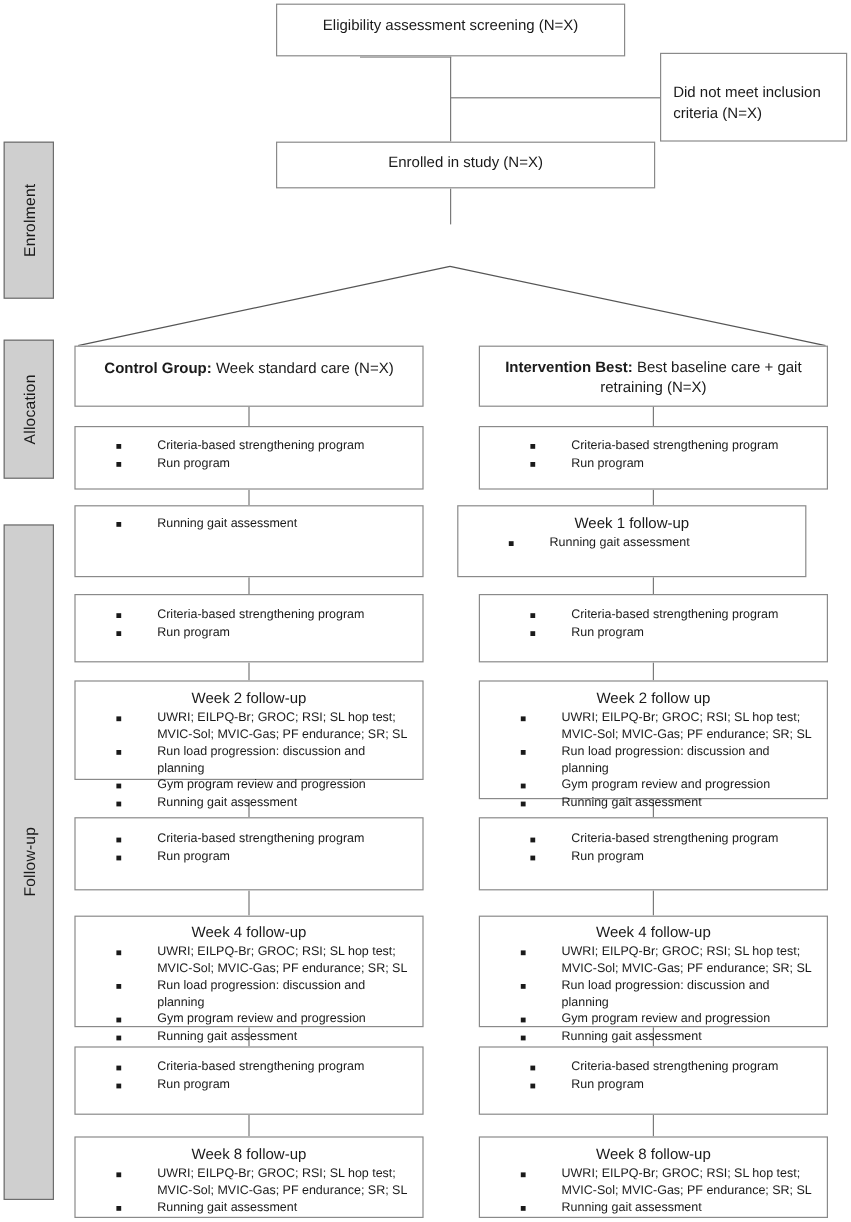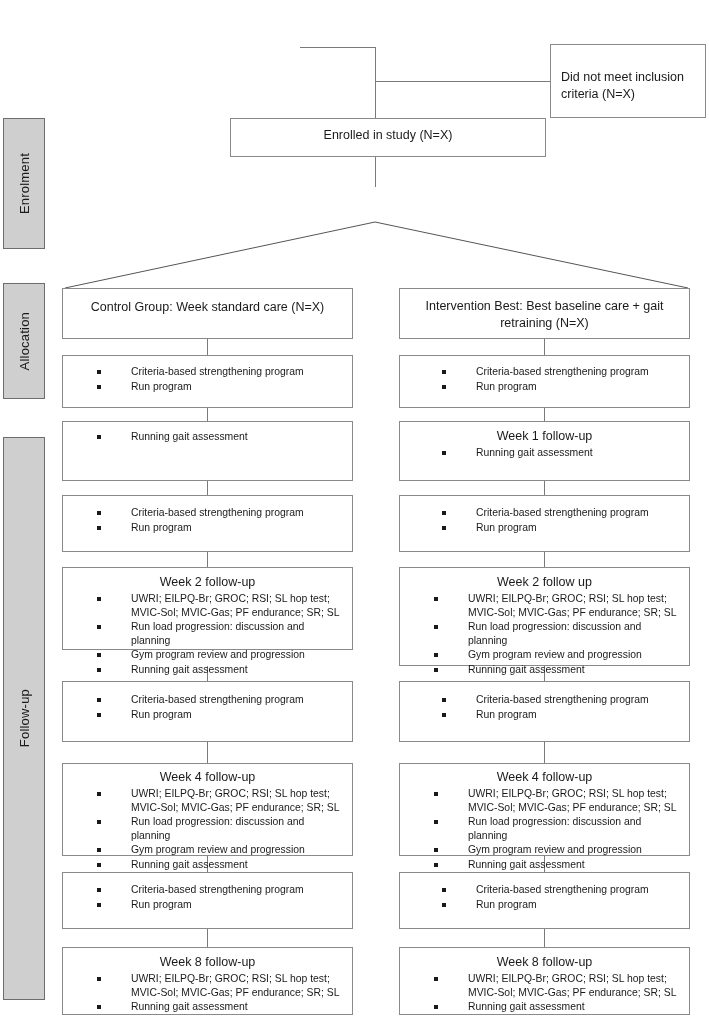--- a/index.html
+++ b/index.html
@@ -37,21 +37,21 @@
     display: flex;
     align-items: flex-start;
     justify-content: center;
     height: 100%;
     text-align: center;
     font-size: 12.5px;
     line-height: 17px;
     padding: 9px 10px 0 10px;
     box-sizing: border-box;
   }
-  .grp-label { font-weight: normal; }
+  .grp-label { font-weight: bold; }
 
   
   ul.bullets {
     list-style: none;
     margin: 2px 0 0 0;
     padding: 0 8px 0 34px;
   }
   ul.bullets.indent-wide { padding-left: 42px; }
   ul.bullets li {
     position: relative;
@@ -127,20 +127,23 @@
   <div class="hline" style="left:300px; top:47px; width:76px;"></div>
   <div class="hline" style="left:300px; top:118px; width:76px;"></div>
 
   <div class="vline" style="left:375px; top:157px; height:30px;"></div>
 
   <svg class="diag" style="left:0; top:0; width:709px; height:300px;">
     <line x1="375" y1="222" x2="65" y2="288" stroke="#555" stroke-width="1"></line>
     <line x1="375" y1="222" x2="688" y2="288" stroke="#555" stroke-width="1"></line>
   </svg>
 
+  <div class="box" style="left:230px; top:3px; width:291px; height:44px;">
+    <div class="box-center-text">Eligibility assessment screening (N=X)</div>
+  </div>
 
   <div class="box" style="left:550px; top:44px; width:156px; height:74px;">
     <div class="box-center-text" style="flex-direction:column; padding-top:10px;">
       <div>Did not meet inclusion</div>
       <div>criteria (N=X)</div>
     </div>
   </div>
 
   <div class="box" style="left:230px; top:118px; width:316px; height:39px;">
     <div class="box-center-text" style="padding-top:8px;">Enrolled in study (N=X)</div>
@@ -249,21 +252,21 @@
     </ul>
   </div>
 
   <div class="box" style="left:399px; top:355px; width:291px; height:53px;">
     <ul class="bullets indent-wide" style="margin-top:9px;">
       <li>Criteria-based strengthening program</li>
       <li>Run program</li>
     </ul>
   </div>
 
-  <div class="box" style="left:399px; top:421px; width:291px; height:60px;">
+  <div class="box" style="left:381px; top:421px; width:291px; height:60px;">
     <div class="box-title">Week 1 follow-up</div>
     <ul class="bullets indent-wide">
       <li>Running gait assessment</li>
     </ul>
   </div>
 
   <div class="box" style="left:399px; top:495px; width:291px; height:57px;">
     <ul class="bullets indent-wide" style="margin-top:10px;">
       <li>Criteria-based strengthening program</li>
       <li>Run program</li>

